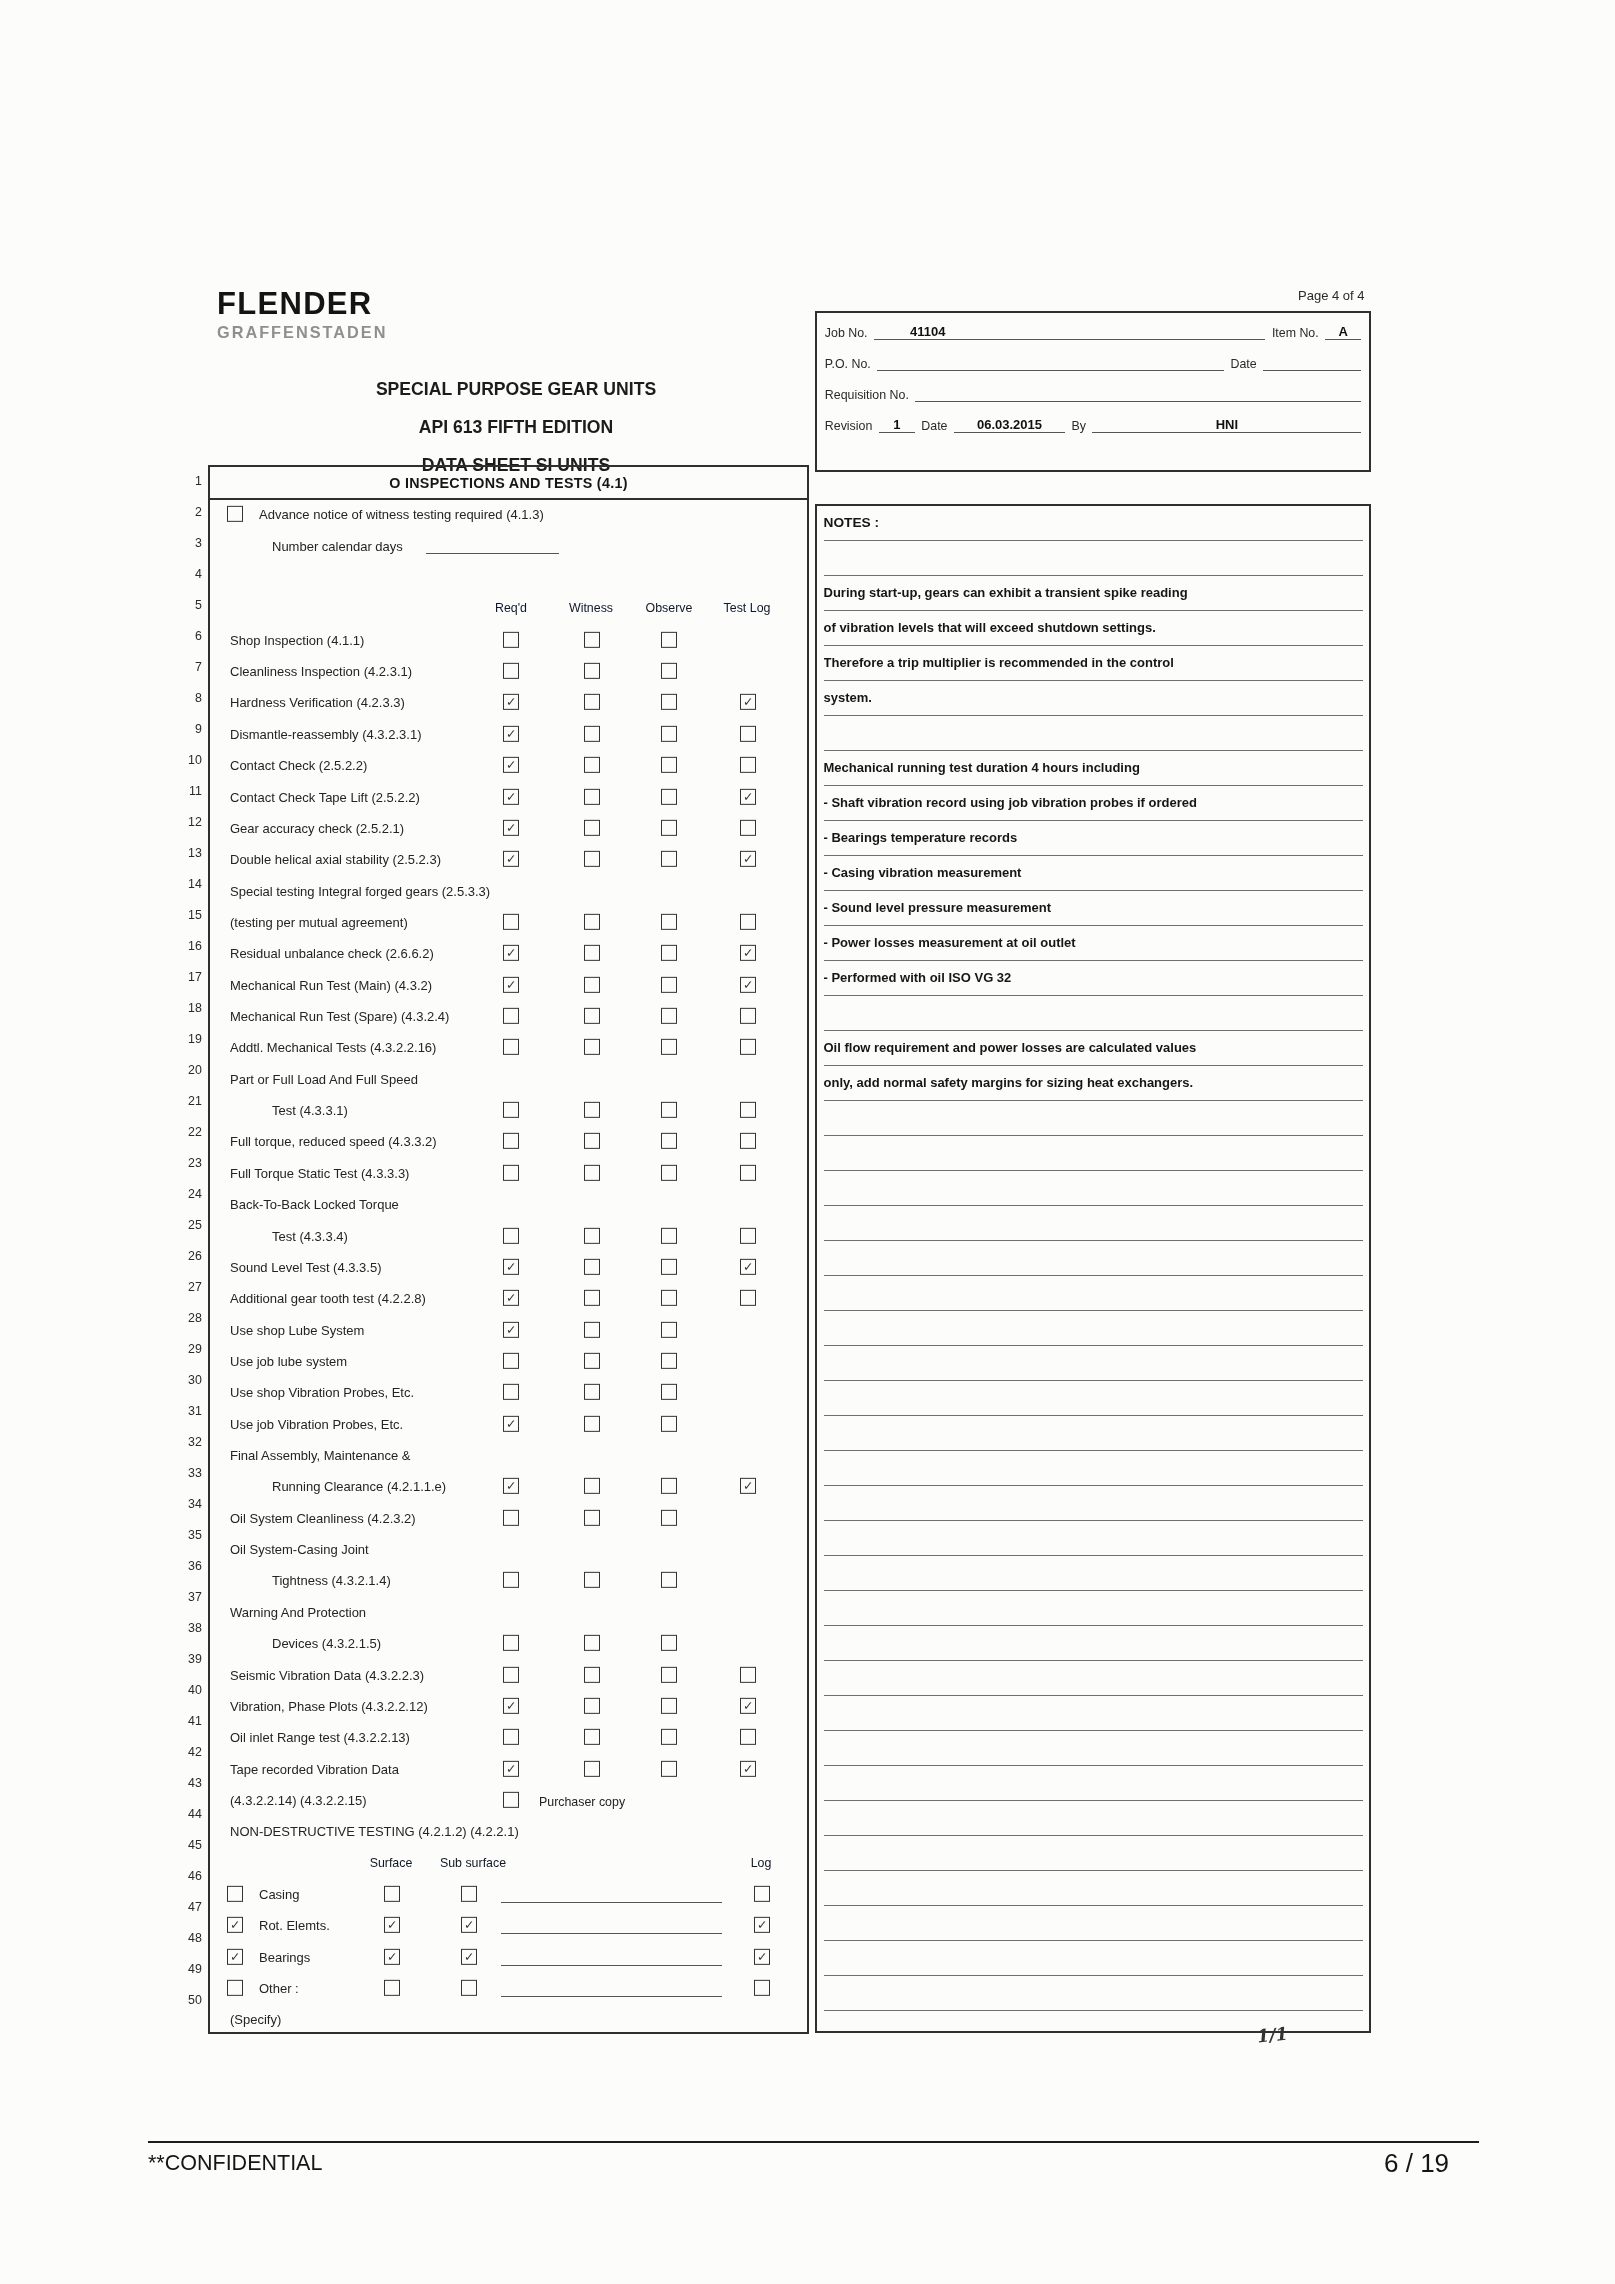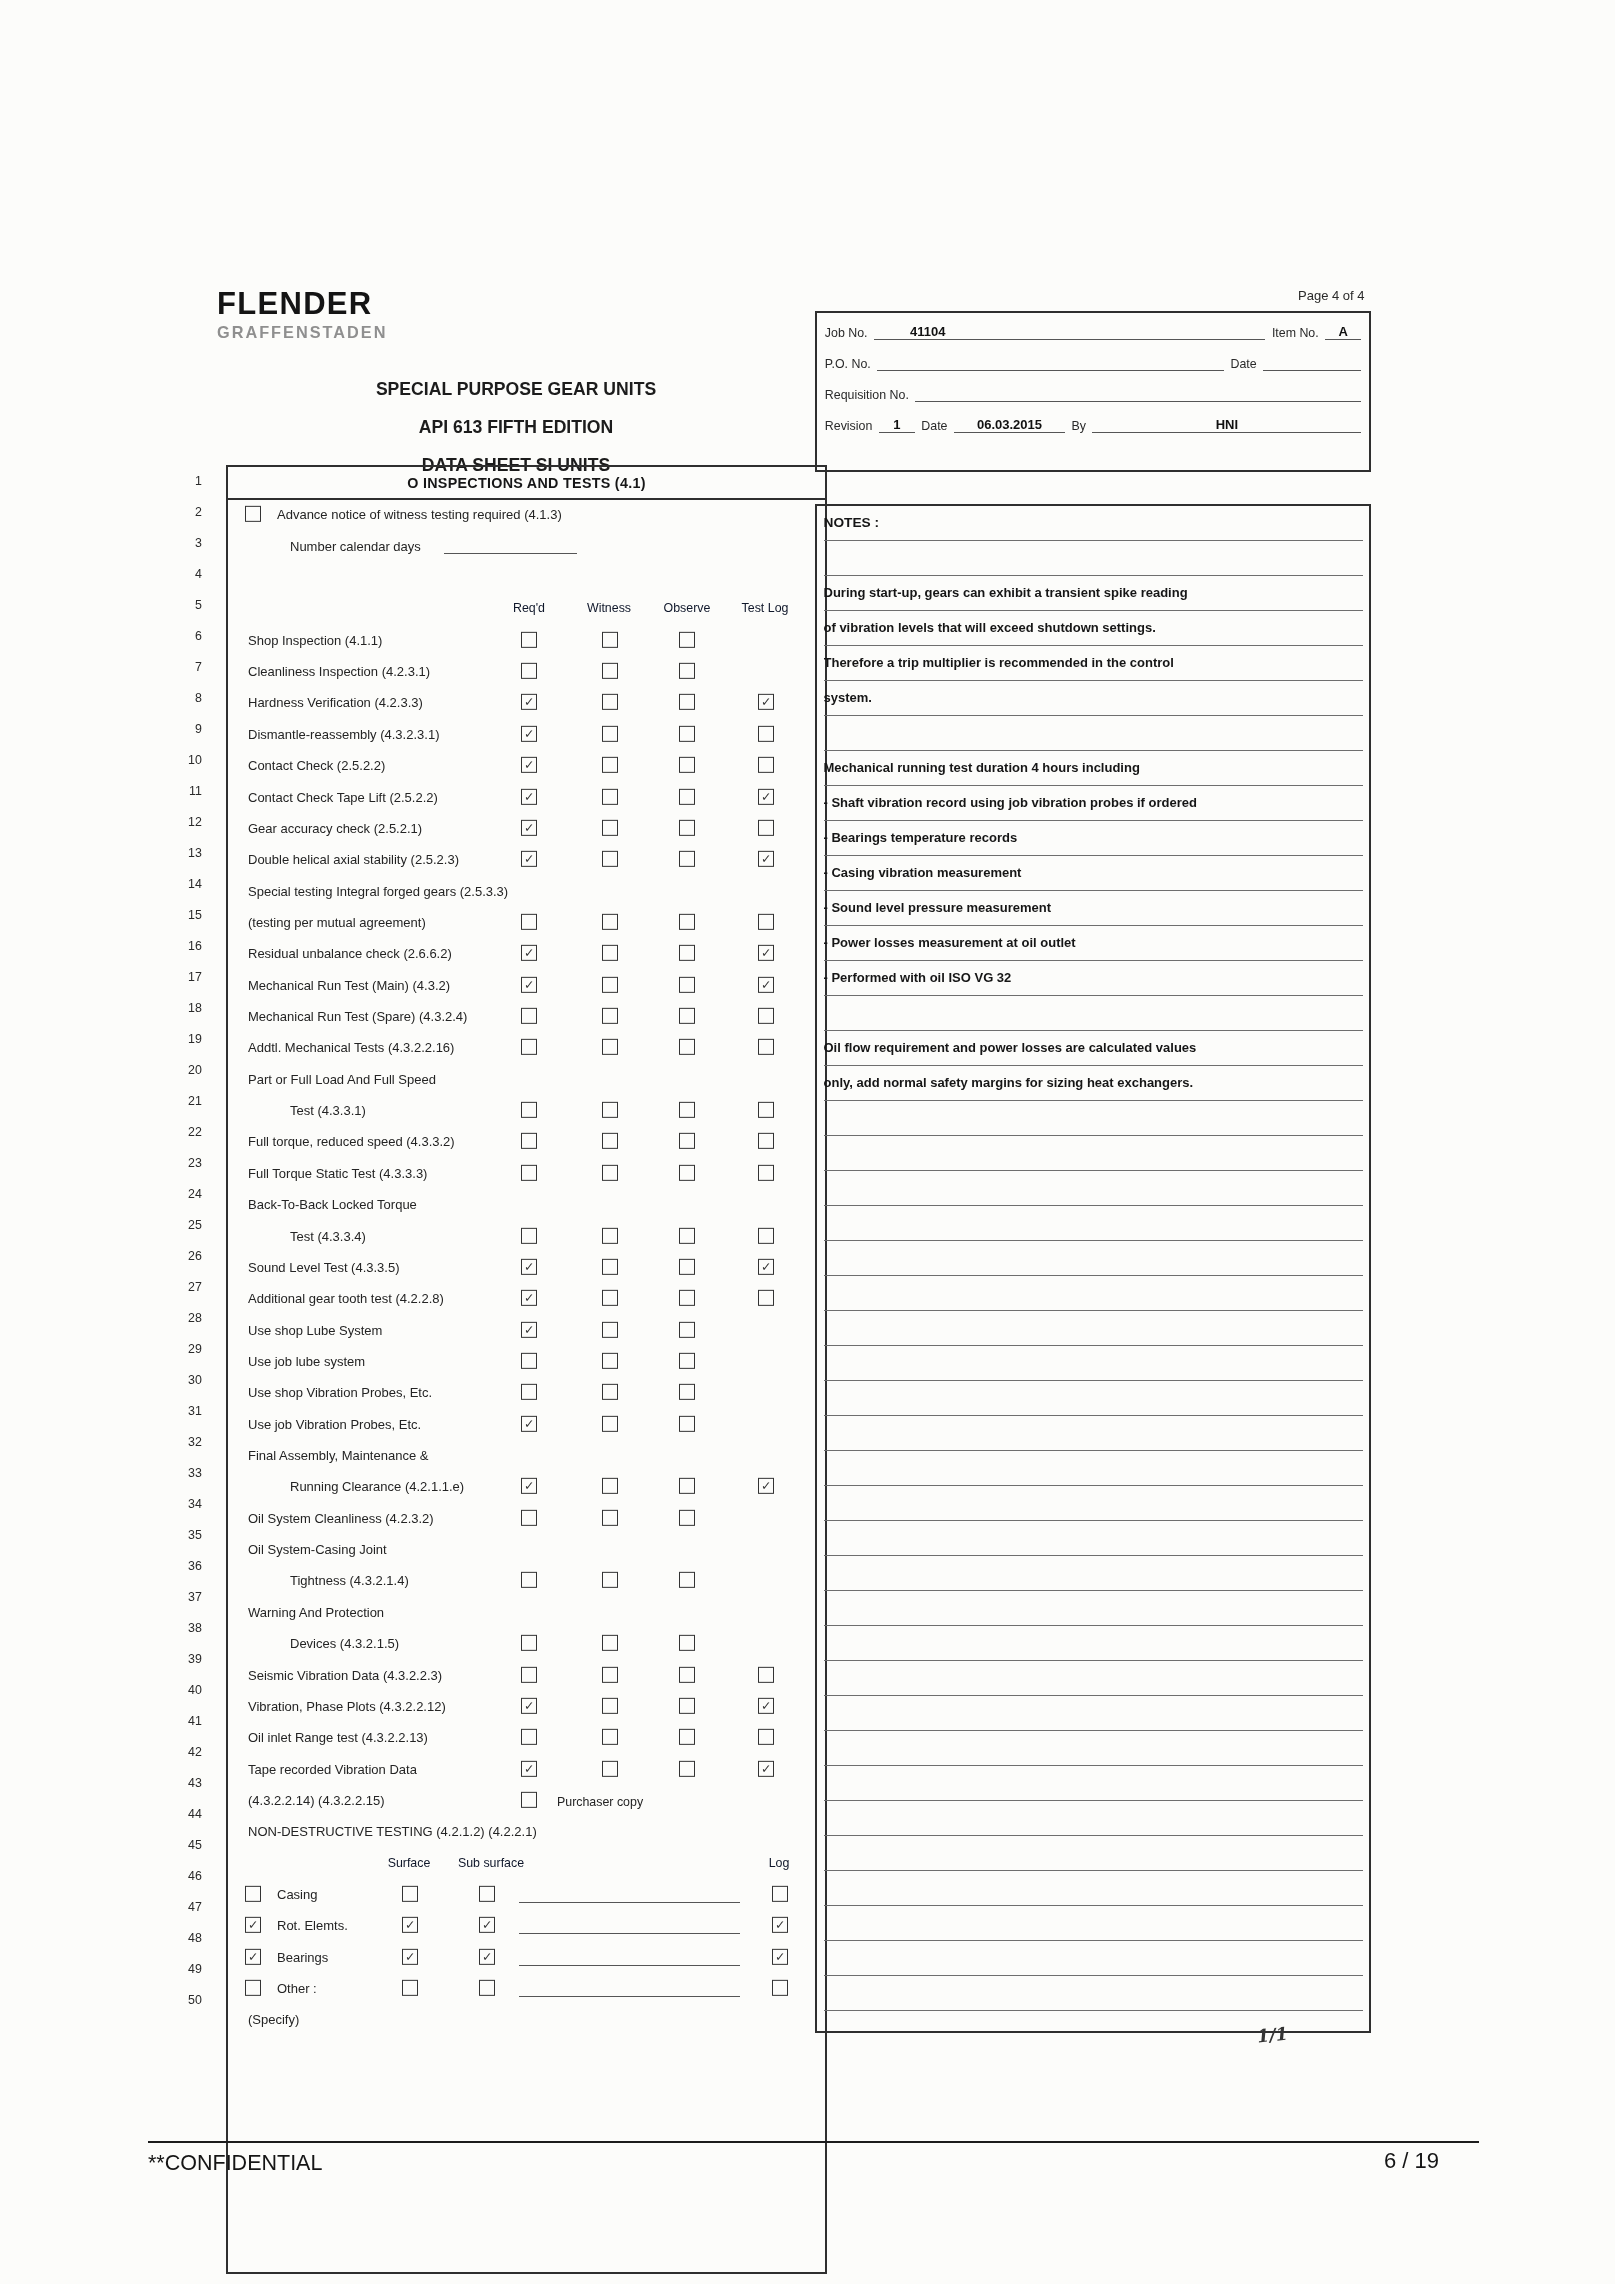--- a/index.html
+++ b/index.html
@@ -29,21 +29,21 @@
   .jval.w150{width:98px;text-align:center;}
   .jval.w170{width:111px;text-align:center;}
   .jval.growc{flex:1;text-align:center;}
 
   
   .num-col{position:absolute;left:156px;top:465px;width:51px;}
   .numcell{height:31px;display:flex;align-items:center;justify-content:flex-end;
     padding-right:5.2px;font-size:12.4px;color:#2a2a2a;}
 
   
-  .left-panel{position:absolute;left:226px;top:465px;width:601px;height:1809px;
+  .left-panel{position:absolute;left:208px;top:465px;width:601px;height:1569px;
     border:2px solid #2f2f2f;box-sizing:border-box;}
   .section-header{position:absolute;left:0;right:0;top:0;height:31px;
     border-bottom:2px solid #2f2f2f;display:flex;align-items:center;justify-content:center;
     font-weight:bold;font-size:14.3px;letter-spacing:0.3px;color:#161616;}
   .crow{position:absolute;left:0;width:100%;height:31px;}
   .clabel{position:absolute;left:20px;top:50%;transform:translateY(-50%);
     font-size:13px;color:#242424;white-space:nowrap;}
   .clabel.ind{left:62px;}
   .clabel.lead-label{left:49px;}
   .cb{position:absolute;top:50%;transform:translateY(-50%);width:14.3px;height:14.3px;
@@ -63,21 +63,21 @@
     padding-bottom:10px;box-sizing:border-box;font-size:13px;font-weight:bold;color:#161616;white-space:nowrap;overflow:hidden;}
   .note-line.label-line .notes-label{font-weight:bold;font-size:13.7px;padding-right:9px;}
   .note-line.label-line{border-bottom:1.3px solid #6e6e6e;}
 
   .one-one{position:absolute;left:1257px;top:2024px;font-family:"DejaVu Serif",serif;
     font-style:italic;font-weight:bold;font-size:17.6px;color:#333;transform:rotate(-6deg);}
 
   
   .footer-rule{position:absolute;left:148px;top:2141px;width:1331px;height:2px;background:#1c1c1c;}
   .footer-left{position:absolute;left:148px;top:2151px;font-size:21.5px;color:#151515;}
-  .footer-right{position:absolute;left:1384px;top:2148px;font-size:22px;color:#151515;}
+  .footer-right{position:absolute;left:1384px;top:2148px;font-size:26px;color:#151515;}
 </style>
 </head>
 <body>
 
 <div class="sheet">
 
   <div class="logo">
     <div class="logo-main">FLENDER</div>
     <div class="logo-sub">GRAFFENSTADEN</div>
   </div>

